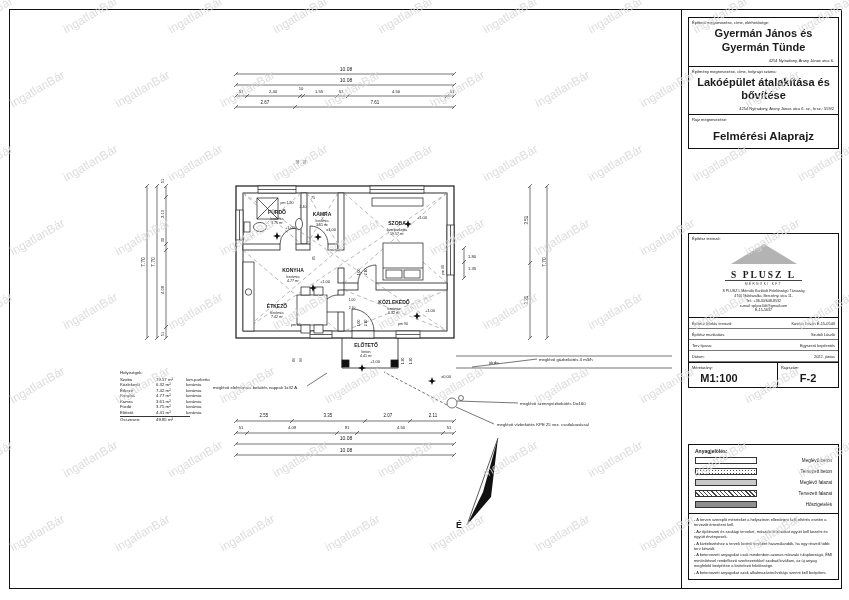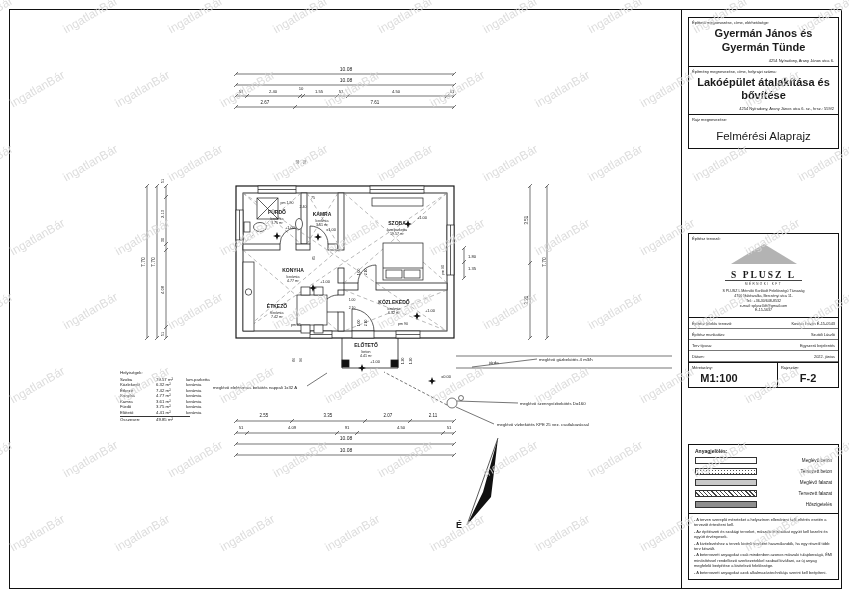--- a/index.html
+++ b/index.html
@@ -10,21 +10,21 @@
   #wm-layer{position:absolute;left:0;top:0;width:849px;height:600px;z-index:6;pointer-events:none;}
   .wm{position:absolute;font-size:12px;color:#d7d7d7;transform:rotate(-30deg);white-space:nowrap;opacity:.85;}
   
   #plan-svg{position:absolute;left:0;top:0;z-index:2;}
   #plan-svg text{font-family:"Liberation Sans",sans-serif;fill:#1a1a1a;}
   
   #tb{position:absolute;left:681px;top:10px;width:163px;height:579px;border-left:1.2px solid #111;box-sizing:border-box;z-index:3;background:transparent;}
   .tb-box{position:absolute;left:6px;width:151px;border:1px solid #111;box-sizing:border-box;background:#fff;}
   .tb-label{font-size:4px;padding:2px 3px 0 3px;}
   .tb-big{font-size:11px;font-weight:bold;text-align:center;line-height:1.25;padding:2px 4px;}
-  .tb-med{font-size:11.5px;font-weight:normal;text-align:center;padding:8px 2px 6px 2px;}
+  .tb-med{font-size:11.5px;font-weight:bold;text-align:center;padding:8px 2px 6px 2px;}
   .tb-addr{font-size:4px;text-align:right;padding:1px 4px 2px 2px;}
   .tb-div{border-top:0.8px solid #111;margin:1px 0 0 0;}
   .logo-wrap{text-align:center;margin-top:3px;}
   .logo-tri{width:0;height:0;margin:0 auto;border-left:33px solid transparent;border-right:33px solid transparent;border-bottom:20px solid #b3b3b3;}
   .logo-name{font-family:"Liberation Serif",serif;font-weight:bold;font-size:9.5px;letter-spacing:2px;border-bottom:0.8px solid #444;display:inline-block;padding:1px 6px 0 6px;}
   .logo-sub{font-size:3px;letter-spacing:1.5px;color:#333;}
   .company{font-size:3.6px;text-align:center;line-height:1.35;margin-top:3px;}
   .drows{margin-top:4px;border-top:0.8px solid #111;}
   .drow{display:flex;justify-content:space-between;font-size:3.9px;padding:2.5px 3px;border-bottom:0.6px solid #777;}
   .tb-bottom{display:flex;border-top:0.8px solid #111;gap:28px;}

